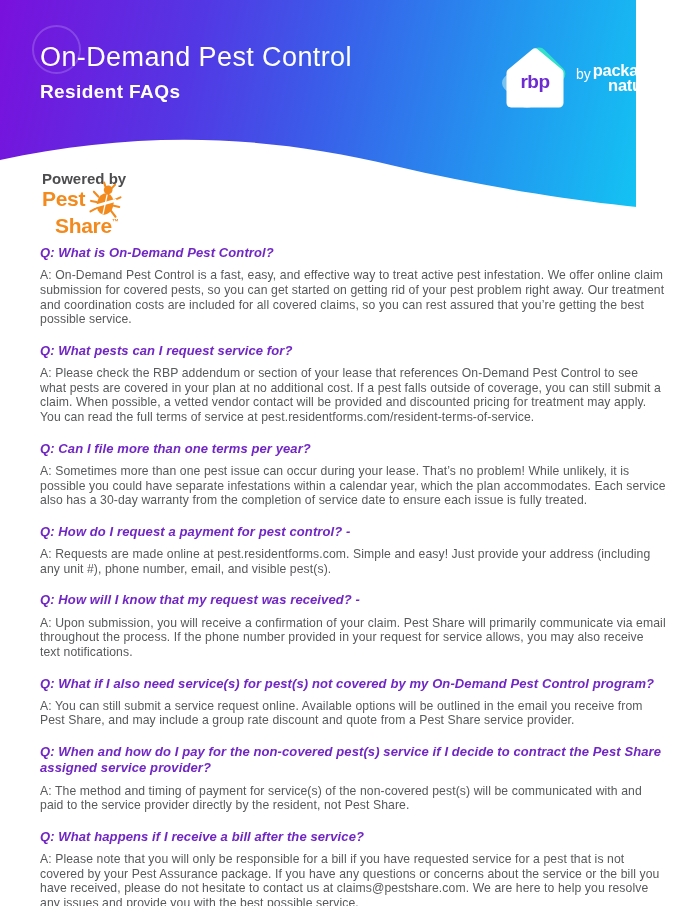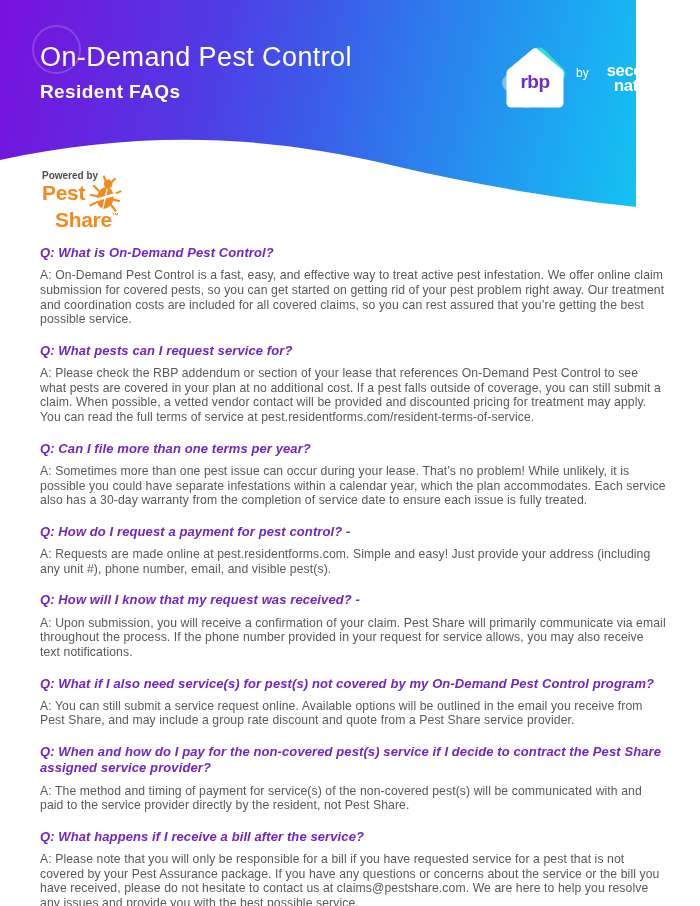--- a/index.html
+++ b/index.html
@@ -29,26 +29,26 @@
   .rbp-house { position:relative; width:64px; height:66px; }
   .rbp-diamond { position:absolute; border-radius:8px; }
   .rbp-diamond.teal { width:42px; height:42px; left:15px; top:8px; background:#33e0c9; transform:rotate(45deg); }
   .rbp-diamond.blue { width:40px; height:40px; left:4px; top:18px; background:#79c3f1; transform:rotate(45deg); }
   .rbp-house svg { position:absolute; left:0; top:0; }
   .rbp-label {
     position:absolute; left:0; top:26px; width:100%; text-align:center;
     color:#6d2bd0; font-size:19px; font-weight:700; letter-spacing:-0.5px;
   }
   .sn-block { display:flex; margin-left:9px; color:#ffffff; }
-  .sn-by { font-size:12px; font-weight:400; margin-top:3px; margin-right:18px; }
+  .sn-by { font-size:14px; font-weight:400; margin-top:3px; margin-right:2px; }
   .sn-words { text-align:right; font-size:16.5px; font-weight:700; line-height:0.92; letter-spacing:-0.3px; }
 
   
   .powered { position:absolute; left:42px; top:170px; z-index:3; }
-  .powered-label { font-size:10px; font-weight:600; color:#4d4d4f; margin-bottom:1px; }
+  .powered-label { font-size:15px; font-weight:600; color:#4d4d4f; margin-bottom:1px; }
   .ps-row { display:flex; align-items:flex-start; }
   .ps-word { font-size:21px; font-weight:800; color:#f28a1e; line-height:1.05; letter-spacing:-0.3px; }
   .ps-bug { width:32px; height:36px; margin-left:5px; margin-top:-6px; transform:rotate(12deg); }
   .ps-row2 { display:flex; margin-left:13px; margin-top:-3px; }
   .ps-tm { font-size:7px; font-weight:700; color:#f28a1e; margin-top:3px; }
 
   
   .faq { position:absolute; left:40px; top:245px; width:626px; }
   .qa { margin-bottom:16px; }
   .q {
@@ -75,21 +75,21 @@
         <div class="rbp-diamond teal"></div>
         <div class="rbp-diamond blue"></div>
         <svg width="64" height="66" viewBox="0 0 64 66">
           <polygon points="32,8 56,28 56,58 8,58 8,28" fill="#ffffff" stroke="#ffffff" stroke-width="9" stroke-linejoin="round"></polygon>
         </svg>
         <span class="rbp-label">rbp</span>
       </div>
       <div class="sn-block">
         <span class="sn-by">by</span>
         <span class="sn-words">
-          <span>second</span><br>
+          <span>package</span><br>
           <span>nature</span>
         </span>
       </div>
     </div>
 
     <svg class="header-wave" viewBox="0 0 700 92" preserveAspectRatio="none">
       <path d="M0,36 C130,8 255,8 395,42 C515,70 625,84 700,88 L700,92 L0,92 Z" fill="#ffffff"></path>
     </svg>
   </div>
 

